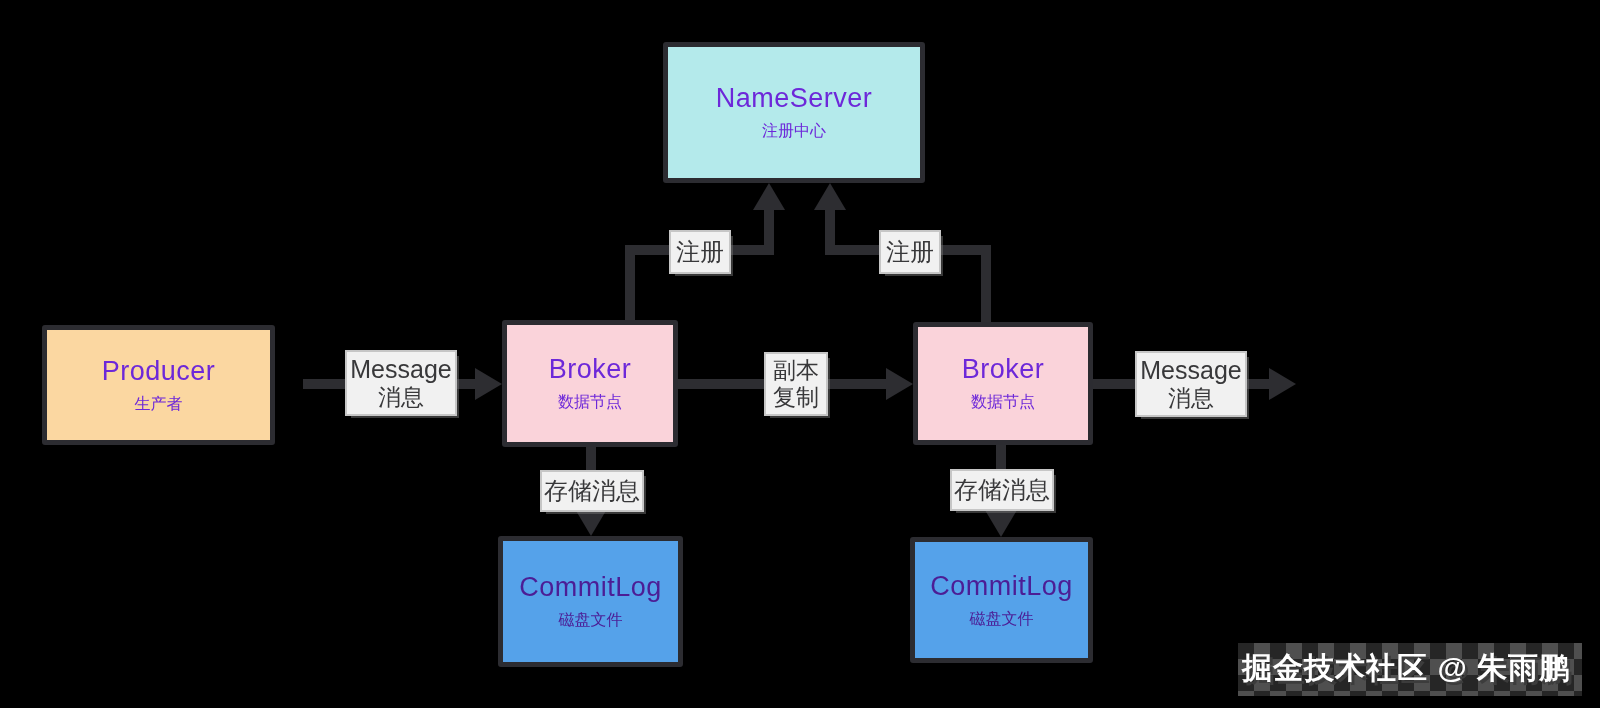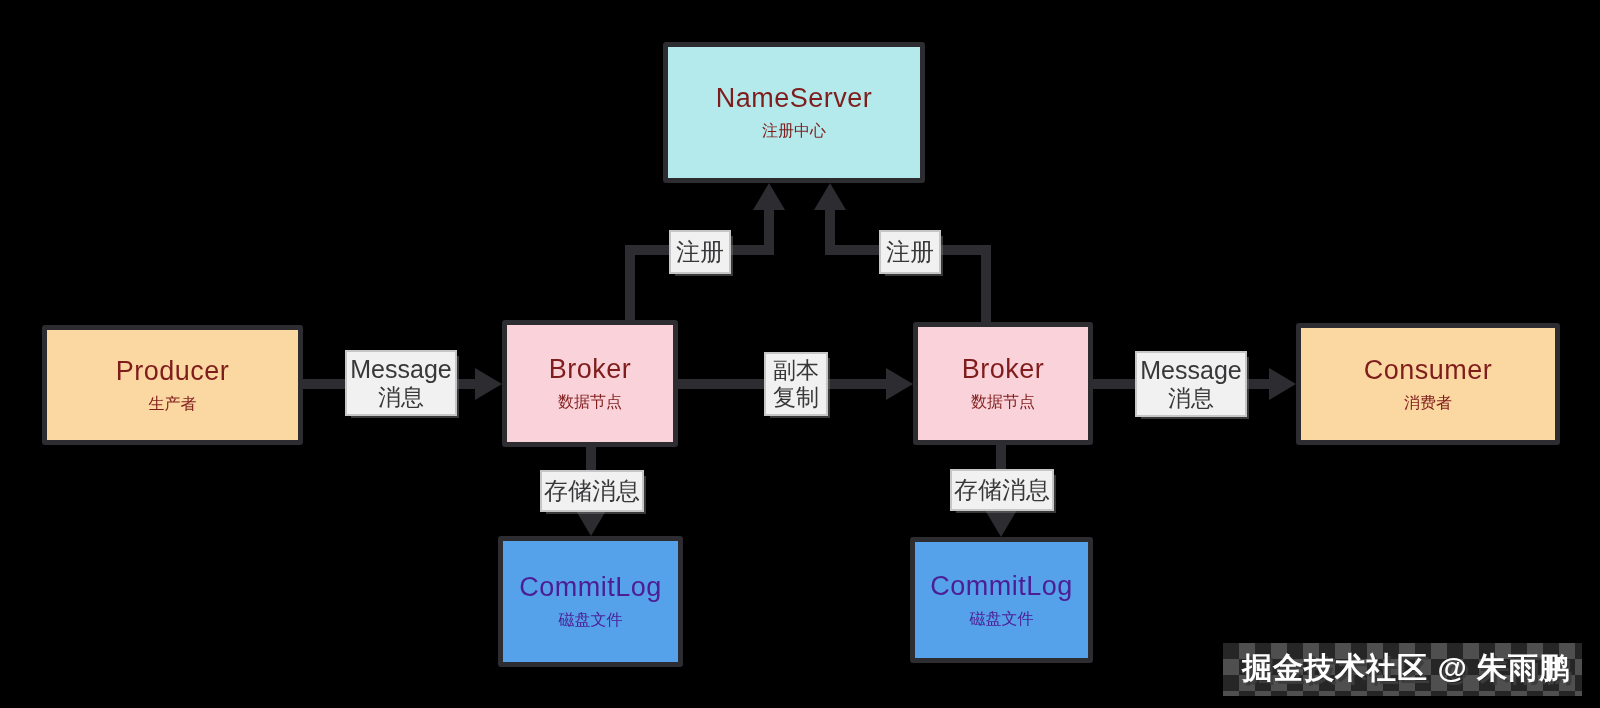--- a/index.html
+++ b/index.html
@@ -6,21 +6,21 @@
   html,body { background:#000; }
   body { font-family:"Liberation Sans","DejaVu Sans",sans-serif; }
   .canvas {
     position:relative; width:1600px; height:708px;
     background:#000; overflow:hidden; border-radius:18px;
   }
   
   .node {
     position:absolute; border:5px solid #2c2c31; border-radius:3px;
     display:flex; flex-direction:column; align-items:center; justify-content:center;
-    gap:7px; color:#7f1d1d; text-align:center;
+    gap:7px; color:#6d28d9; text-align:center;
   }
   .node .t1 { font-size:27px; letter-spacing:.5px; }
   .node .t2 { font-size:16px; }
   .node.dark-text { color:#4c1d95; }
   
   .shaft-h { position:absolute; height:10px; background:#2d2d31; }
   .shaft-v { position:absolute; width:10px; background:#2d2d31; }
   .arr-right { position:absolute; width:0; height:0;
     border-top:16px solid transparent; border-bottom:16px solid transparent;
     border-left:27px solid #2d2d31; }
@@ -36,21 +36,21 @@
     display:flex; flex-direction:column; align-items:center; justify-content:center;
     text-align:center; line-height:1.16;
     box-shadow:0 0 0 2px #c6c6c6, 4px 4px 0 rgba(125,125,125,.45);
   }
   .lbl .l1 { font-size:25px; }
   .lbl .l2 { font-size:23px; }
   .lbl .single { font-size:24px; }
   
   .watermark {
     position:absolute; right:18px; bottom:12px; z-index:9;
-    padding:5px 12px 7px 19px;
+    padding:5px 12px 7px 4px;
     font-size:30px; font-weight:bold; color:#ffffff;
     text-shadow:3px 3px 0 #3c3c3c;
     background:repeating-conic-gradient(#4f4f4f 0% 25%, #262626 0% 50%);
     background-size:32px 32px;
     letter-spacing:1px;
   }
 </style>
 </head>
 <body>
 
@@ -79,39 +79,35 @@
   <div class="shaft-v" style="left:981px; top:250px; height:72px;"></div>
   <div class="shaft-h" style="left:826px; top:245px; width:165px;"></div>
   <div class="shaft-v" style="left:825px; top:206px; height:49px;"></div>
   <div class="arr-up" style="left:814px; top:183px;"></div>
 
   <div class="node" style="left: 663px; top: 42px; width: 262px; height: 141px; background-color: rgb(180, 234, 235);">
     <span class="t1">NameServer</span>
     <span class="t2">注册中心</span>
   </div>
 
-  <div class="node" style="left: 42px; top: 325px; width: 261px; height: 120px; background-color: rgb(251, 215, 161);">
+  <div class="node" style="left: 42px; top: 325px; width: 233px; height: 120px; background-color: rgb(251, 215, 161);">
     <span class="t1">Producer</span>
     <span class="t2">生产者</span>
   </div>
 
   <div class="node" style="left: 502px; top: 320px; width: 176px; height: 127px; background-color: rgb(250, 211, 218);">
     <span class="t1">Broker</span>
     <span class="t2">数据节点</span>
   </div>
 
   <div class="node" style="left: 913px; top: 322px; width: 180px; height: 123px; background-color: rgb(250, 211, 218);">
     <span class="t1">Broker</span>
     <span class="t2">数据节点</span>
   </div>
 
-  <div class="node" style="left: 1296px; top: 323px; width: 264px; height: 122px; background-color: rgb(251, 215, 161);">
-    <span class="t1">Consumer</span>
-    <span class="t2">消费者</span>
-  </div>
 
   <div class="node dark-text" style="left: 498px; top: 536px; width: 185px; height: 131px; background-color: rgb(85, 162, 234);">
     <span class="t1">CommitLog</span>
     <span class="t2">磁盘文件</span>
   </div>
 
   <div class="node dark-text" style="left: 910px; top: 537px; width: 183px; height: 126px; background-color: rgb(85, 162, 234);">
     <span class="t1">CommitLog</span>
     <span class="t2">磁盘文件</span>
   </div>

